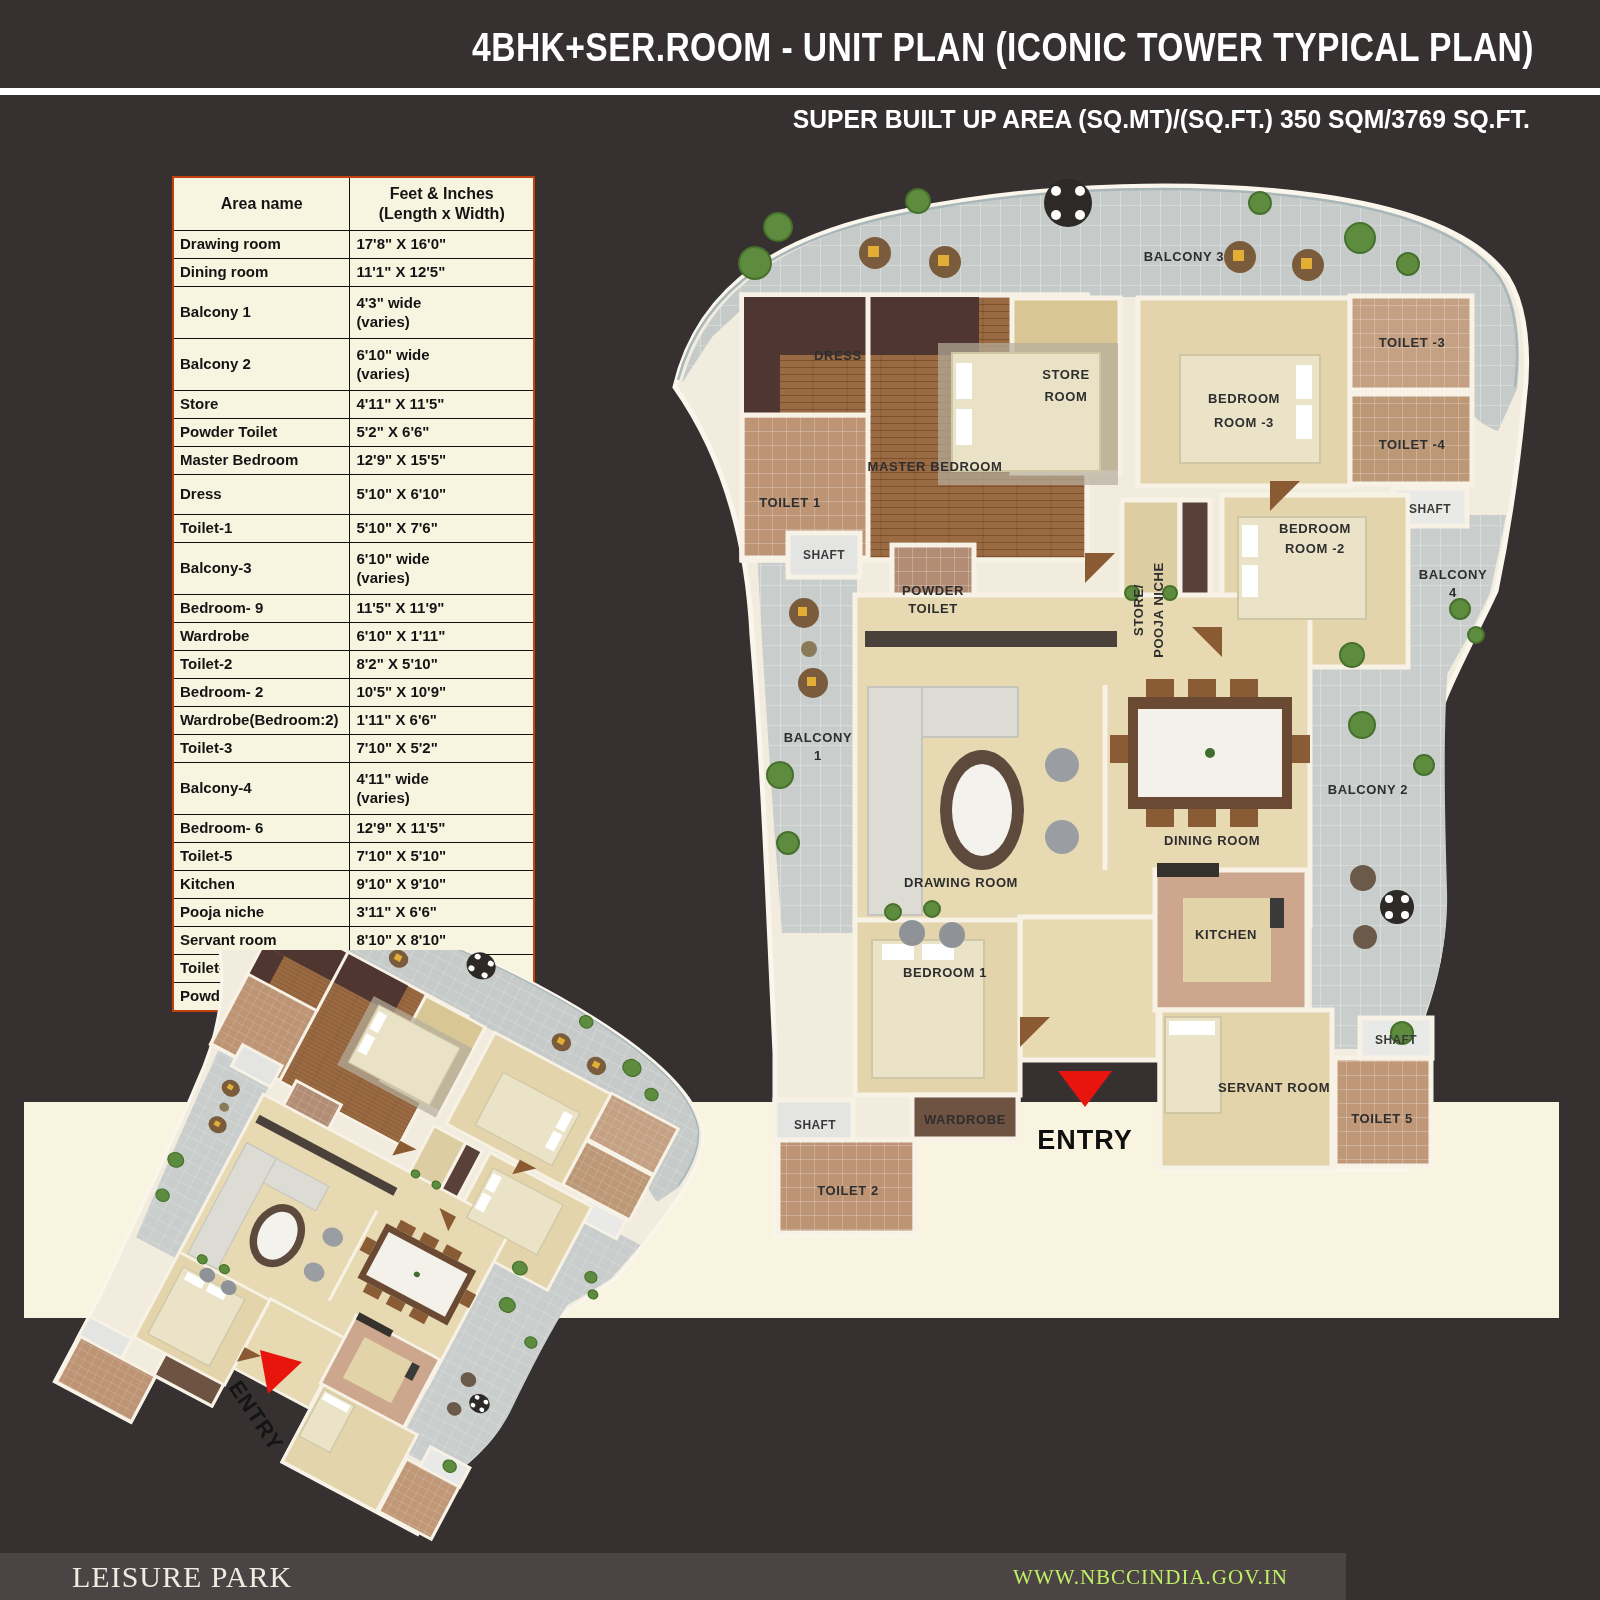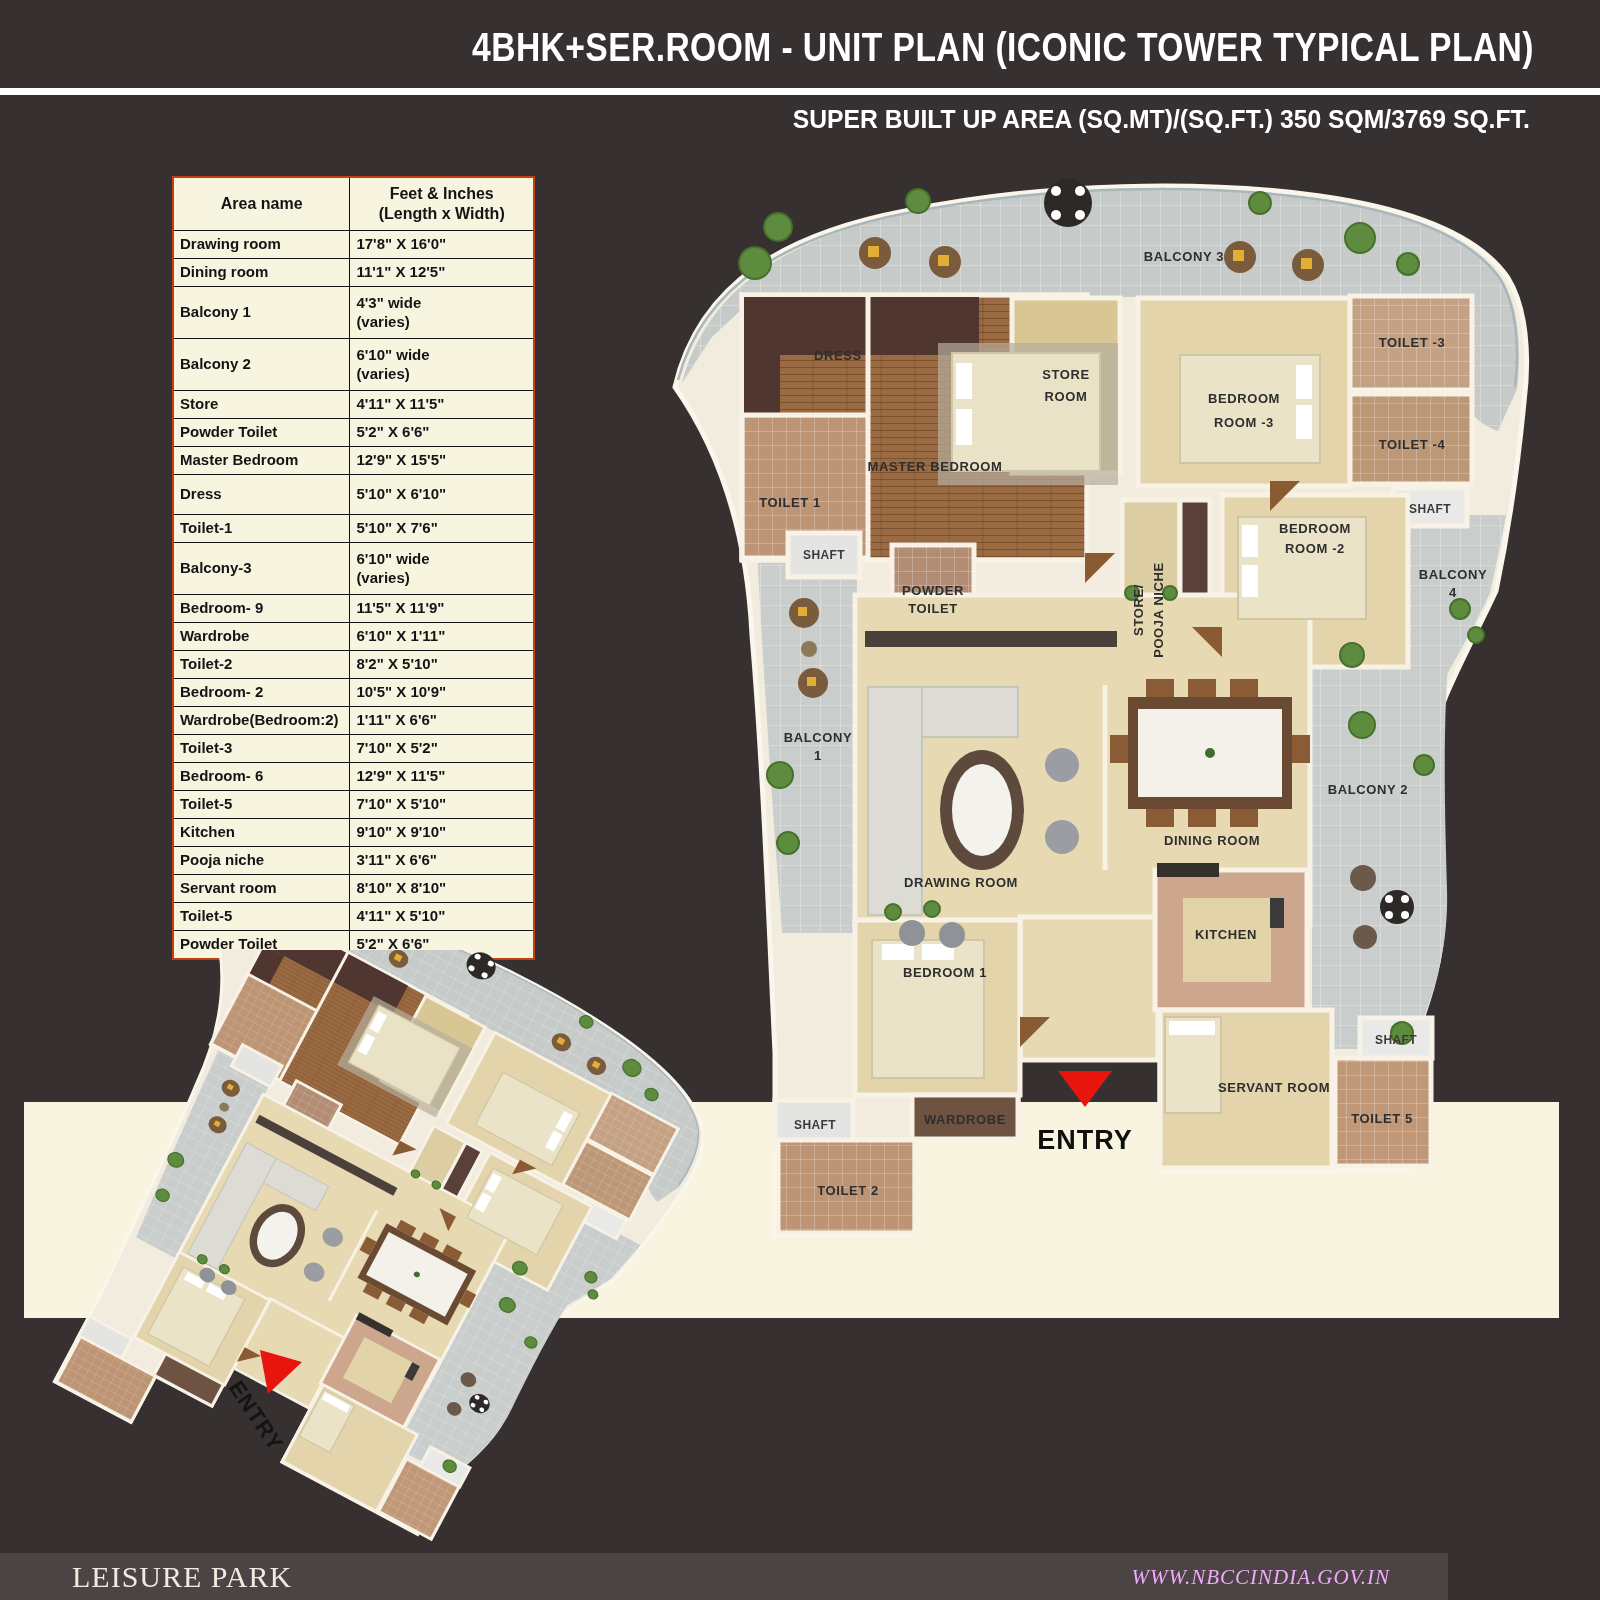--- a/index.html
+++ b/index.html
@@ -24,25 +24,25 @@
   
   .band{position:absolute;left:24px;top:1102px;width:1535px;height:216px;background:#f8f4df;z-index:1;}
   
   svg.mainplan{position:absolute;left:660px;top:165px;z-index:4;}
   svg.isoplan{position:absolute;left:40px;top:950px;z-index:3;}
   text.rl{font:600 13px "Liberation Sans",sans-serif;fill:#2e2e2e;letter-spacing:.6px;text-anchor:middle;}
   text.rs{font:600 12px "Liberation Sans",sans-serif;fill:#3a3a3a;letter-spacing:.4px;text-anchor:middle;}
   text.entry{font:800 27px "Liberation Sans",sans-serif;fill:#0f0f0f;letter-spacing:1px;text-anchor:middle;}
   text.entry-iso{font:800 22px "Liberation Sans",sans-serif;fill:#141414;letter-spacing:1px;text-anchor:middle;}
   
-  .footer{position:absolute;left:0;bottom:0;width:1448px;height:47px;background:#4b4344;z-index:5;}
+  .footer{position:absolute;left:0;bottom:0;width:1346px;height:47px;background:#4b4344;z-index:5;}
   .footer .brand{position:absolute;left:72px;top:50%;transform:translateY(-50%);
                  font-family:"Liberation Serif",serif;font-size:30px;color:#f0eae0;letter-spacing:1px;}
   .footer .site{position:absolute;right:58px;top:50%;transform:translateY(-50%);
-                font-family:"Liberation Serif",serif;font-size:21px;color:#f0abfc;letter-spacing:1px;font-style:italic;}
+                font-family:"Liberation Serif",serif;font-size:21px;color:#bef264;letter-spacing:1px;}
 </style>
 </head>
 <body>
 
 <div id="page">
 
   <div class="title">4BHK+SER.ROOM - UNIT PLAN (ICONIC TOWER TYPICAL PLAN)</div>
   <div class="divider"></div>
   <div class="subtitle">SUPER BUILT UP AREA (SQ.MT)/(SQ.FT.) 350 SQM/3769 SQ.FT.</div>
 
@@ -116,20 +116,25 @@
           <td>Bedroom- 2</td>
           <td>10'5" X 10'9"</td>
         </tr>
     <tr>
           <td>Wardrobe(Bedroom:2)</td>
           <td>1'11" X 6'6"</td>
         </tr>
     <tr>
           <td>Toilet-3</td>
           <td>7'10" X 5'2"</td>
+        </tr>
+    <tr class="r2">
+          <td>Balcony-4</td>
+          <td>4'11" wide
+(varies)</td>
         </tr>
     <tr>
           <td>Bedroom- 6</td>
           <td>12'9" X 11'5"</td>
         </tr>
     <tr>
           <td>Toilet-5</td>
           <td>7'10" X 5'10"</td>
         </tr>
     <tr>

